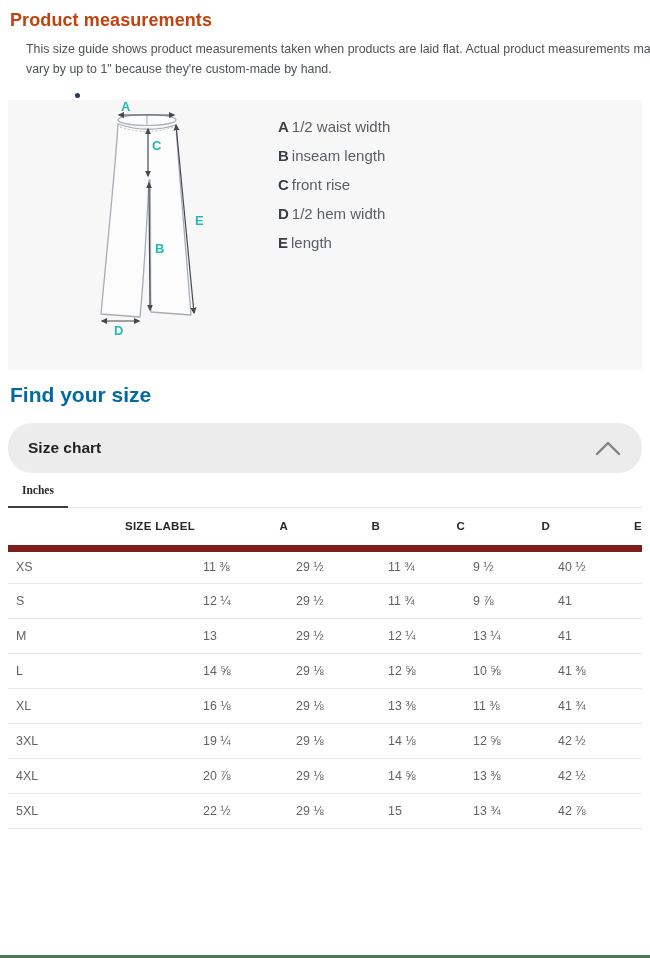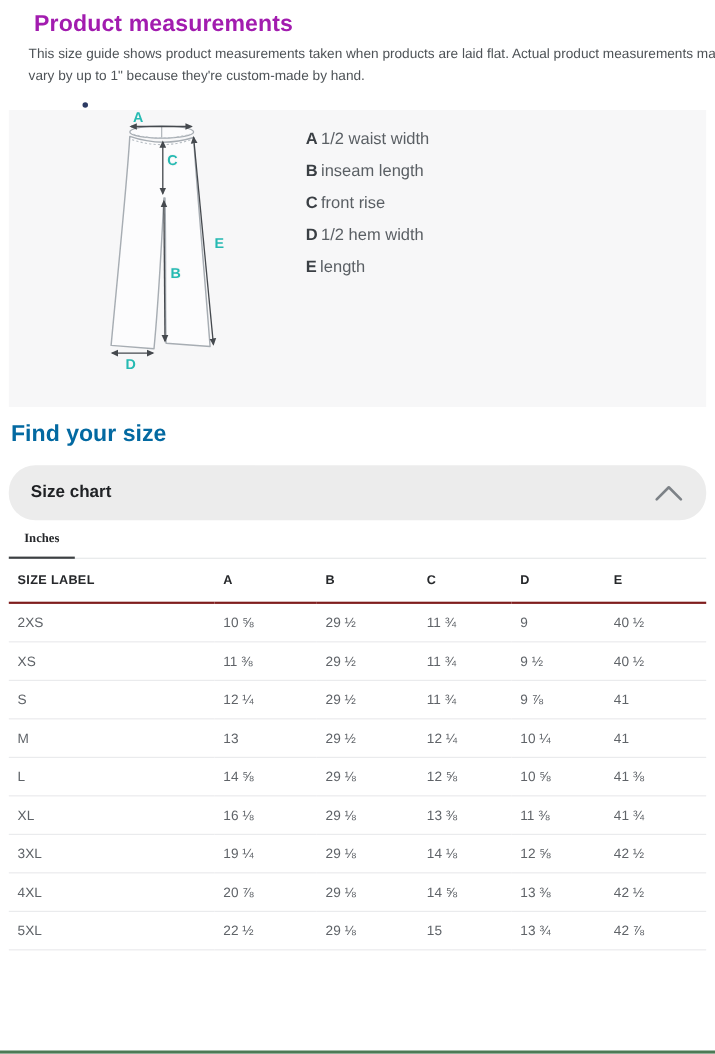--- a/index.html
+++ b/index.html
@@ -6,23 +6,22 @@
   html, body { width: 650px; height: 958px; }
   body {
     position: relative;
     background: #ffffff;
     font-family: "Liberation Sans", "DejaVu Sans", sans-serif;
     color: #202124;
     overflow: hidden;
   }
   .page-title {
     position: absolute; top: 10px; left: 10px;
-    font-size: 21px; font-weight: bold; color: #a21caf;
+    font-size: 18px; font-weight: bold; color: #c2410c;
     letter-spacing: 0.1px;
-    margin-left: 21px;
   }
   .page-desc {
     position: absolute; top: 39px; left: 10px; width: 634px;
     font-size: 12.4px; line-height: 20px; color: #4e5357; margin-left: 16px;
   }
   .indicator-dot {
     position: absolute; left: 75px; top: 93px;
     width: 5px; height: 5px; border-radius: 50%;
     background: #2c3a63;
   }
@@ -69,25 +68,25 @@
     color: #26282b; font-weight: bold;
     border-bottom: 2px solid #3c4043;
   }
   .size-table-wrap {
     position: absolute; left: 8px; top: 508px; width: 634px;
   }
   table.size-table {
     width: 634px; border-collapse: collapse; table-layout: fixed;
   }
   table.size-table th {
-    height: 40px; text-align: left; vertical-align: middle;
+    height: 40px; text-align: right; vertical-align: middle;
     padding-left: 8px;
     font-size: 11.5px; font-weight: bold; color: #26282b;
     letter-spacing: 0.3px;
-    border-bottom: 2px solid #7f1d1d;
+    border-bottom: 7px solid #7f1d1d;
   }
   table.size-table td {
     height: 35px; vertical-align: middle;
     padding-left: 8px;
     font-size: 12.4px; color: #5f6368;
     border-bottom: 1px solid #e8e9eb;
   }
   .bottom-accent {
     position: absolute; left: 0; bottom: 0;
     width: 650px; height: 3px;
@@ -178,49 +177,41 @@
         <th>SIZE LABEL</th>
         <th>A</th>
         <th>B</th>
         <th>C</th>
         <th>D</th>
         <th>E</th>
       </tr>
     </thead>
     <tbody>
       <tr>
-        <td>2XS</td>
-        <td>10 ⅝</td>
-        <td>29 ½</td>
-        <td>11 ¾</td>
-        <td>9</td>
-        <td>40 ½</td>
-      </tr>
-      <tr>
         <td>XS</td>
         <td>11 ⅜</td>
         <td>29 ½</td>
         <td>11 ¾</td>
         <td>9 ½</td>
         <td>40 ½</td>
       </tr>
       <tr>
         <td>S</td>
         <td>12 ¼</td>
         <td>29 ½</td>
         <td>11 ¾</td>
         <td>9 ⅞</td>
         <td>41</td>
       </tr>
       <tr>
         <td>M</td>
         <td>13</td>
         <td>29 ½</td>
         <td>12 ¼</td>
-        <td>10 ¼</td>
+        <td>13 ¼</td>
         <td>41</td>
       </tr>
       <tr>
         <td>L</td>
         <td>14 ⅝</td>
         <td>29 ⅛</td>
         <td>12 ⅝</td>
         <td>10 ⅝</td>
         <td>41 ⅜</td>
       </tr>

